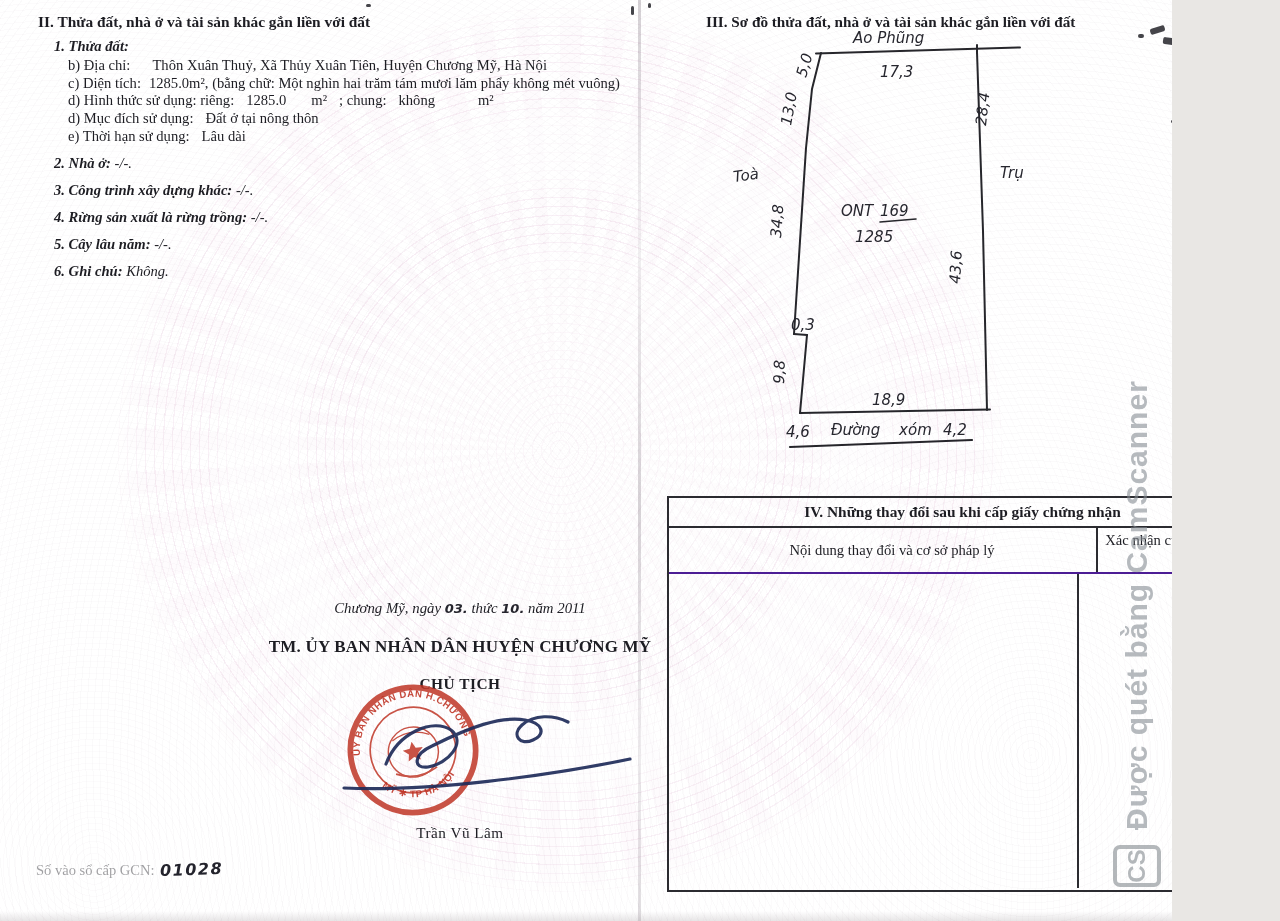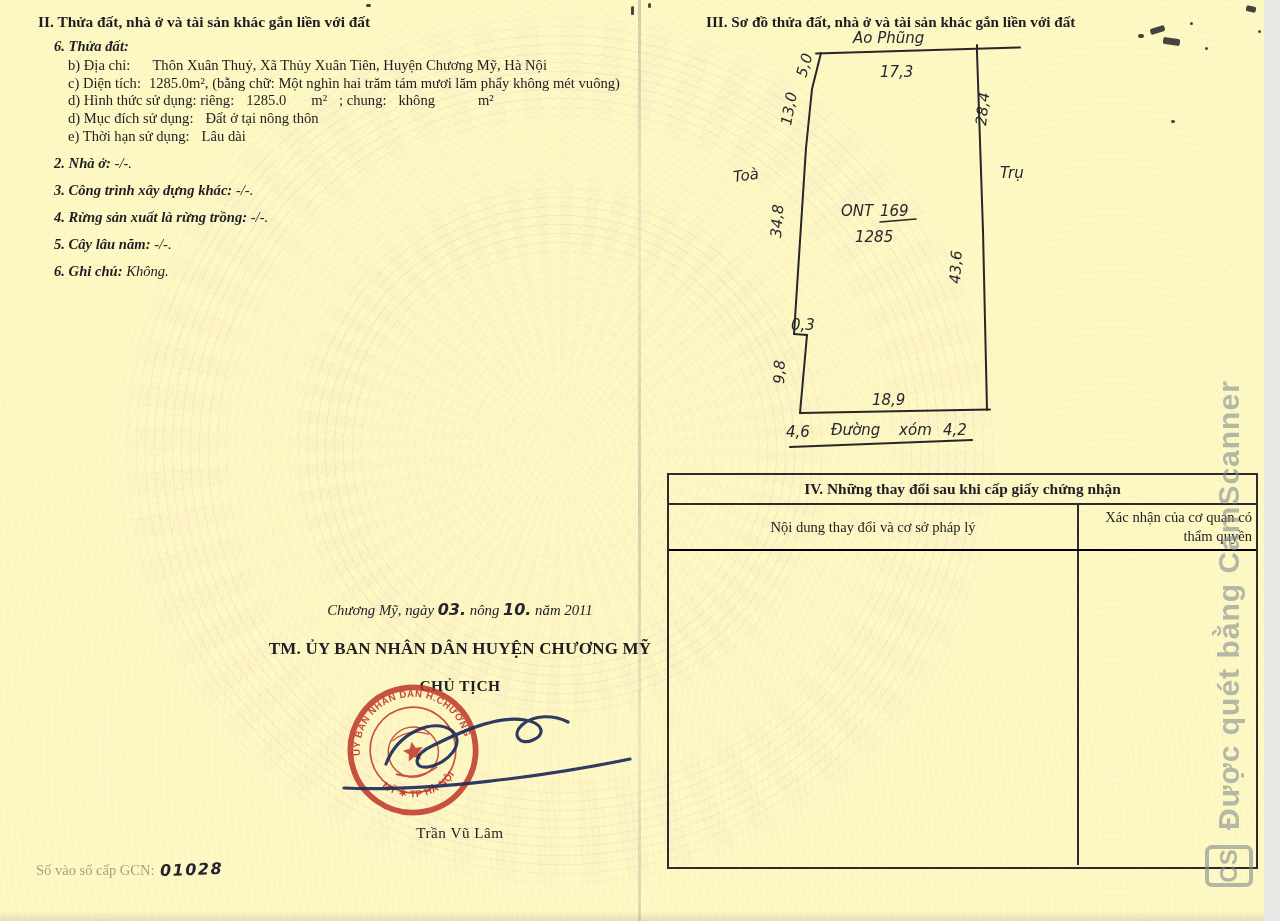--- a/index.html
+++ b/index.html
@@ -1,18 +1,18 @@
 <!DOCTYPE html>
 <html><head>
 <meta charset="utf-8">
 <style>
   html,body{margin:0;padding:0;background:#e9e7e4;}
   .scan{
-    position:relative;width:1264px;height:921px;overflow:hidden;
-    background:#fef9c3;
+    position:relative;width:1172px;height:921px;overflow:hidden;
+    background:#ffffff;
     font-family:"Liberation Serif","DejaVu Serif",serif;
     color:#1d1d23;
   }
   
   .scan::before{
     content:"";position:absolute;inset:0;z-index:0;
     background:
       repeating-radial-gradient(circle at 88% 82%, rgba(170,160,170,.05) 0 1px, transparent 1px 7px),
       repeating-radial-gradient(circle at 8% 94%, rgba(200,175,195,.05) 0 1px, transparent 1px 6px);
   }
@@ -48,34 +48,34 @@
   .gap43{display:inline-block;width:43px;}
   .gap8{display:inline-block;width:8px;}
 
   
   .sec3title{left:706px;top:13px;width:560px;font-weight:bold;font-size:15.2px;}
   .plot{left:688px;top:26px;}
   .hand, .plot text{font-family:"DejaVu Sans",sans-serif;font-style:italic;fill:#26262e;color:#26262e;}
   .plot text{font-size:15px;}
 
   
-  .tbl{left:667px;top:473px;width:587px;height:392px;border:2px solid #2b2b30;background:transparent;}
+  .tbl{left:667px;top:496px;width:587px;height:392px;border:2px solid #2b2b30;background:transparent;}
   .tbl-title{height:28px;border-bottom:2px solid #2b2b30;display:flex;align-items:center;justify-content:center;
     font-weight:bold;font-size:15.4px;}
-  .tbl-cols{display:flex;height:44px;border-bottom:2px solid #000000;}
+  .tbl-cols{display:flex;height:44px;border-bottom:2px solid #4c1d95;padding-left:19px;}
   .tbl-cols .c1{width:408px;border-right:2px solid #2b2b30;display:flex;align-items:center;justify-content:center;font-size:14.6px;}
   .tbl-cols .c2{flex:1;display:flex;align-items:center;justify-content:center;text-align:right;font-size:14.6px;line-height:1.3;padding:0 4px;}
   .tbl-body{display:flex;height:314px;}
   .tbl-body .b1{width:408px;border-right:2px solid #2b2b30;}
   .tbl-body .b2{flex:1;}
 
   
   .signing{left:250px;top:600px;width:420px;text-align:center;}
   .dateline{font-style:italic;font-size:14.8px;}
-  .dateline .hw{font-size:16px;font-weight:bold;text-align:center;}
+  .dateline .hw{font-size:13px;font-weight:bold;text-align:center;}
   .org{font-weight:bold;font-size:17px;margin-top:20px;letter-spacing:.2px;}
   .role{font-weight:bold;font-size:15.4px;margin-top:18px;letter-spacing:.5px;}
   .stamp{left:340px;top:677px;width:146px;height:146px;transform:rotate(-10deg);}
   .sig{left:338px;top:702px;width:310px;height:100px;}
   .signer{left:250px;top:824px;width:420px;text-align:center;font-size:15.2px;letter-spacing:.5px;}
 
   
   .gcn{left:36px;top:860px;font-size:14.5px;}
   .gcn .lbl{opacity:.42;filter:blur(.3px);}
   .gcn .num{font-family:"DejaVu Sans",sans-serif;font-style:italic;font-weight:bold;font-size:16px;
@@ -97,21 +97,21 @@
 </head>
 <body>
 
 <div class="scan">
   <div class="rosette"></div>
   <div class="fold"></div>
   <div class="edge-bottom"></div>
 
   <div class="z sec2">
     <div class="title">II. Thửa đất, nhà ở và tài sản khác gắn liền với đất</div>
-    <div class="h1">6. Thửa đất:</div>
+    <div class="h1">1. Thửa đất:</div>
     <div class="sub">
       <span>b) Địa chỉ:</span><span class="gap22"></span><span>Thôn Xuân Thuỷ, Xã Thủy Xuân Tiên, Huyện Chương Mỹ, Hà Nội</span>
     </div>
     <div class="sub">
       <span>c) Diện tích:</span><span class="gap8"></span><span>1285.0m²</span><span>, (bằng chữ: Một nghìn hai trăm tám mươi lăm phẩy không mét vuông)</span>
     </div>
     <div class="sub">
       <span>d) Hình thức sử dụng: riêng:</span><span class="gap12"></span><span>1285.0</span><span class="gap25"></span><span>m²</span><span class="gap12"></span><span>; chung:</span><span class="gap12"></span><span>không</span><span class="gap43"></span><span>m²</span>
     </div>
     <div class="sub">
@@ -182,21 +182,21 @@
     <div class="tbl-body">
       <div class="b1"></div>
       <div class="b2"></div>
     </div>
   </div>
 
   <div class="z signing">
     <div class="dateline">
       <span>Chương Mỹ, ngày</span>
       <span class="hw hand">03.</span>
-      <span>nông</span>
+      <span>thức</span>
       <span class="hw hand">10.</span>
       <span>năm 2011</span>
     </div>
     <div class="org">TM. ỦY BAN NHÂN DÂN HUYỆN CHƯƠNG MỸ</div>
     <div class="role">CHỦ TỊCH</div>
   </div>
 
   <svg class="z stamp" viewBox="0 0 140 140">
     <g stroke="#bf3526" fill="none" opacity="0.85">
       <circle cx="70" cy="70" r="60" stroke-width="5.5"></circle>

